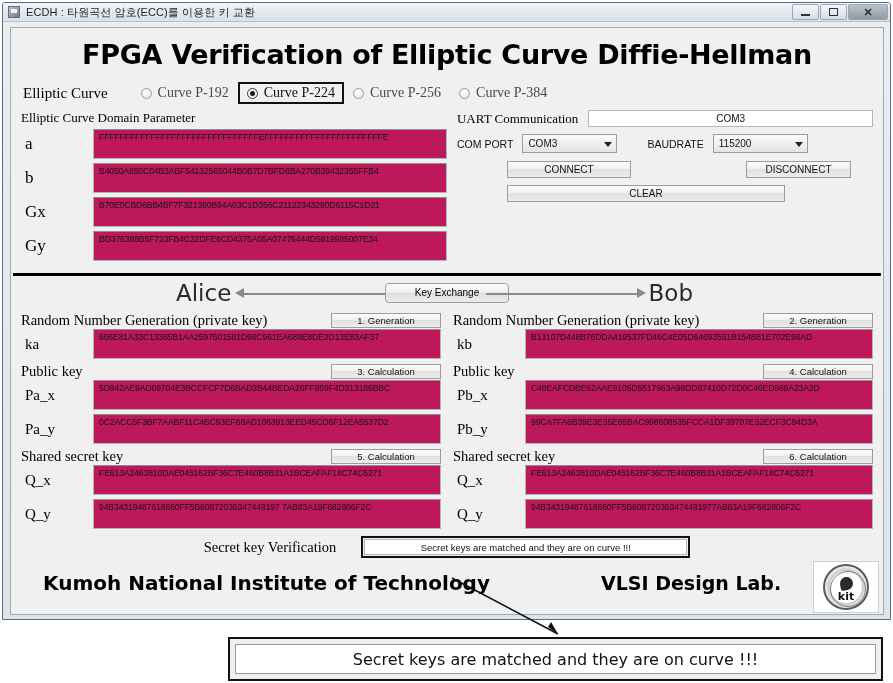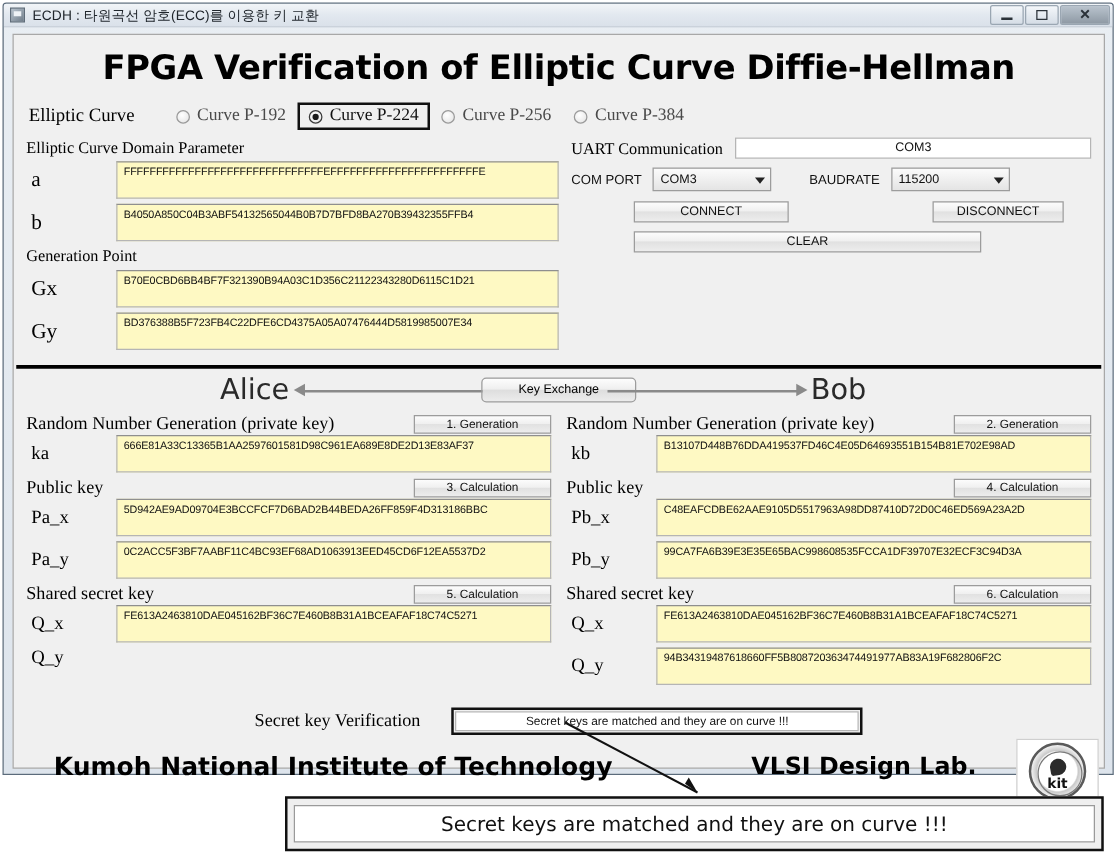--- a/index.html
+++ b/index.html
@@ -154,21 +154,21 @@
     font-family: "Liberation Serif", serif;
     font-size: 17px; color: #000;
     width: 72px;
     flex: 0 0 auto;
     padding-left: 4px;
   }
   .field-label.small { font-size: 15px; }
   .tbox {
     flex: 1 1 auto;
     height: 30px;
-    background: #fef9c3;
+    background: #be185d;
     border: 1px solid #b5b5b5;
     border-top-color: #8f8f8f;
     font-family: "Liberation Sans", sans-serif;
     font-size: 8.6px;
     color: #111;
     padding: 3px 4px 0 5px;
     overflow: hidden;
     white-space: nowrap;
     line-height: 1.1;
     letter-spacing: -0.1px;
@@ -295,21 +295,21 @@
   }
   .btn-calc {
     width: 110px; height: 15px;
     font-size: 9.5px;
   }
 
   
   .verify-row {
     display: flex; align-items: center;
     justify-content: center;
-    margin-top: 14px;
+    margin-top: 3px;
     gap: 25px;
     text-align: center;
   }
   .verify-label {
     font-family: "Liberation Serif", serif;
     font-size: 14.5px; color: #000;
   }
   .verify-box-outer {
     border: 2.5px solid #111;
     padding: 1px;
@@ -457,21 +457,20 @@
           <div class="field-row">
             <div class="field-label">a</div>
             <div class="tbox">FFFFFFFFFFFFFFFFFFFFFFFFFFFFFFFEFFFFFFFFFFFFFFFFFFFFFFFE</div>
           </div>
 
           <div class="field-row">
             <div class="field-label">b</div>
             <div class="tbox">B4050A850C04B3ABF54132565044B0B7D7BFD8BA270B39432355FFB4</div>
           </div>
 
-          <div class="grp-title" style="margin-top:2px">Generation Point</div>
 
           <div class="field-row">
             <div class="field-label">Gx</div>
             <div class="tbox">B70E0CBD6BB4BF7F321390B94A03C1D356C21122343280D6115C1D21</div>
           </div>
 
           <div class="field-row">
             <div class="field-label">Gy</div>
             <div class="tbox">BD376388B5F723FB4C22DFE6CD4375A05A07476444D5819985007E34</div>
           </div>
@@ -545,20 +544,21 @@
           <div class="sec-head">
             <div class="sec-title">Shared secret key</div>
             <div class="btn btn-calc">5. Calculation</div>
           </div>
           <div class="field-row">
             <div class="field-label small">Q_x</div>
             <div class="tbox">FE613A2463810DAE045162BF36C7E460B8B31A1BCEAFAF18C74C5271</div>
           </div>
           <div class="field-row">
             <div class="field-label small">Q_y</div>
+            <div class="tbox">94B34319487618660FF5B80872036347449197 7AB83A19F682806F2C</div>
           </div>
         </div>
 
         <div class="col">
 
           <div class="sec-head">
             <div class="sec-title">Random Number Generation (private key)</div>
             <div class="btn btn-calc">2. Generation</div>
           </div>
           <div class="field-row">

